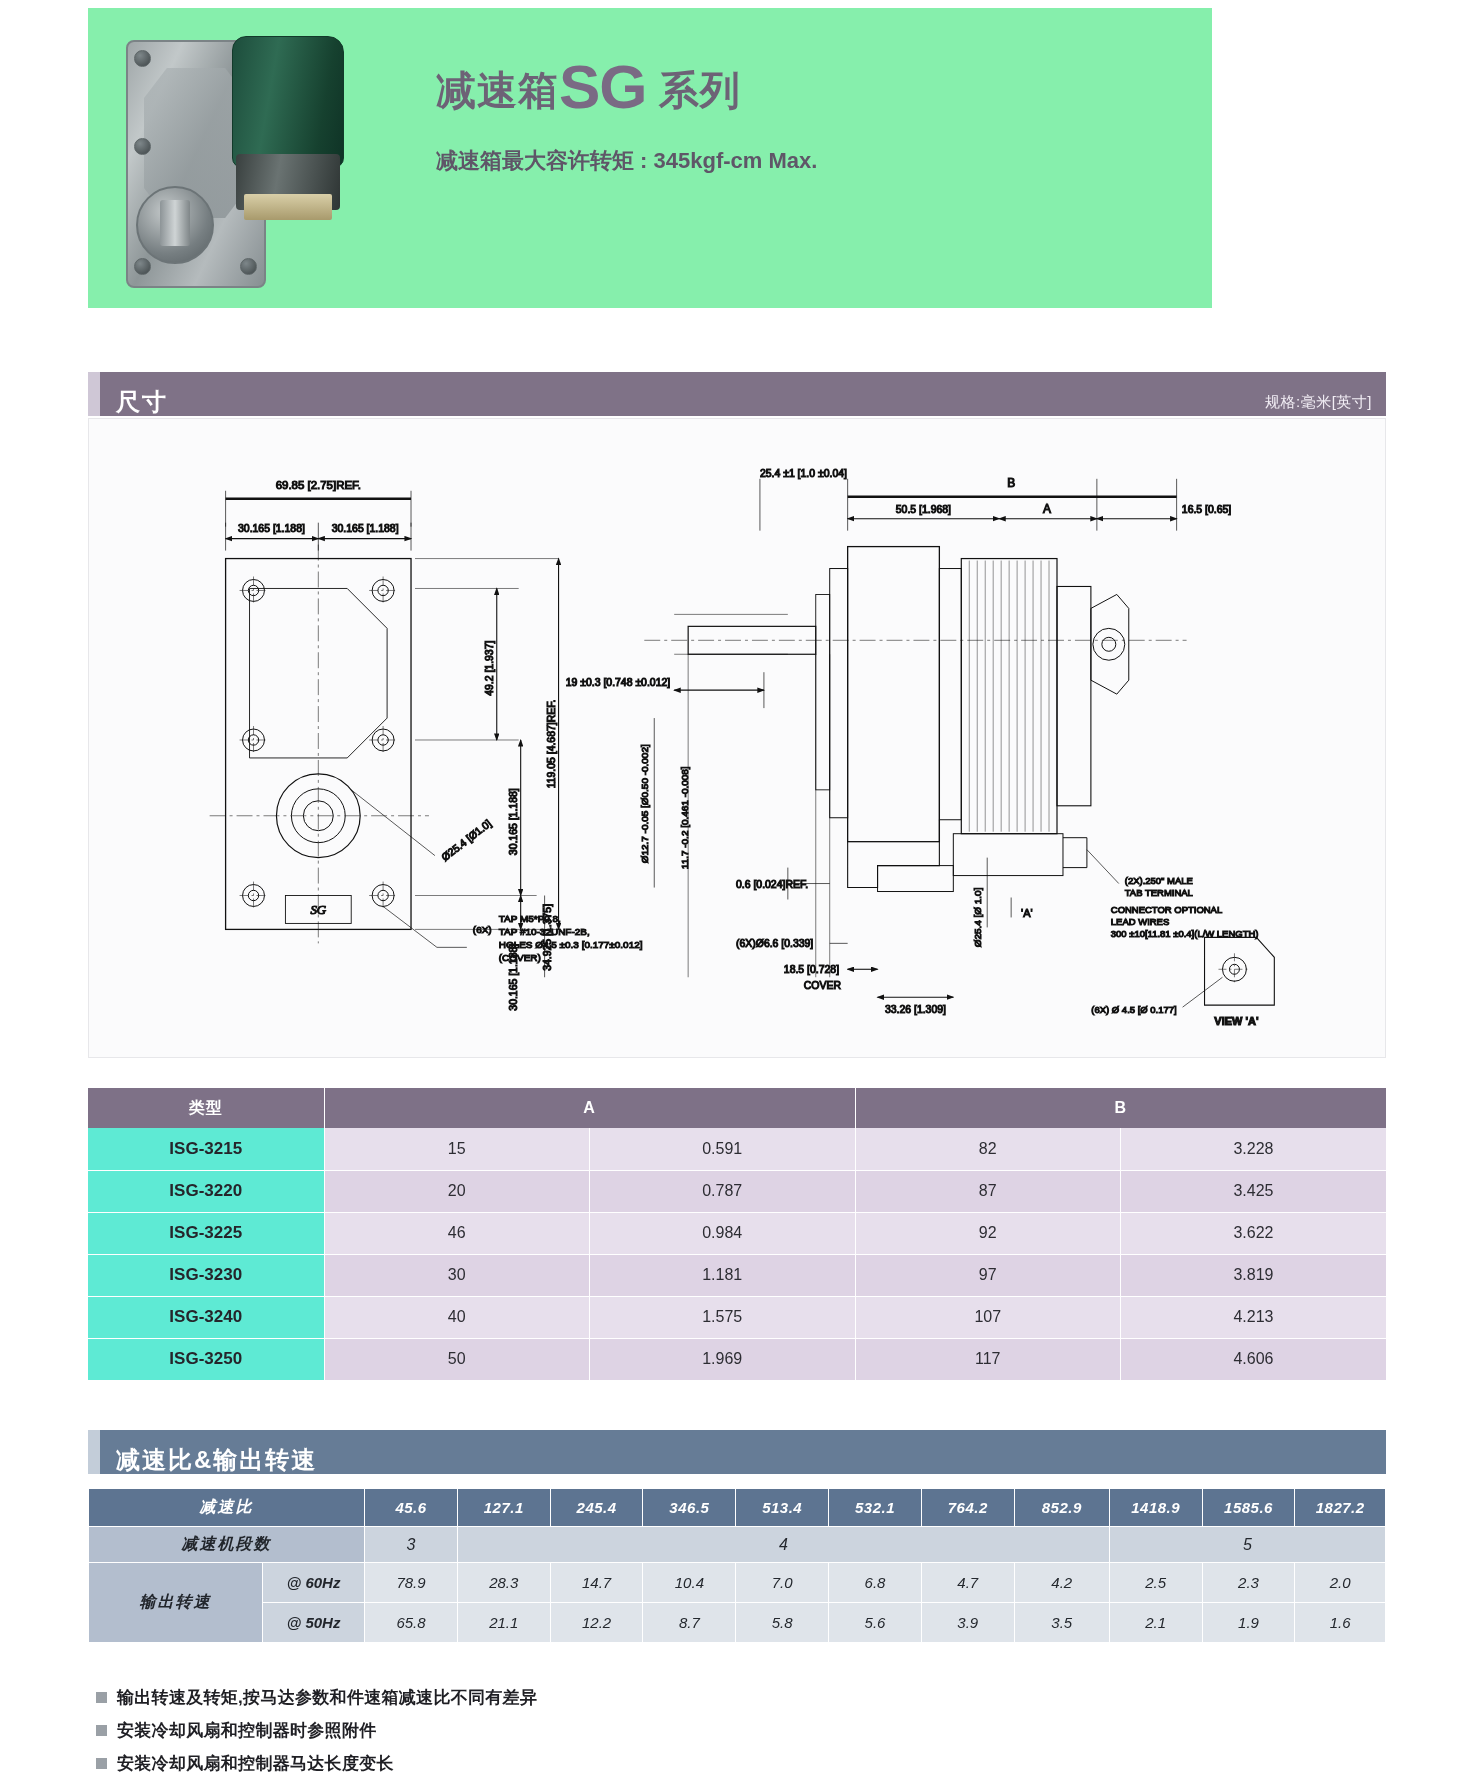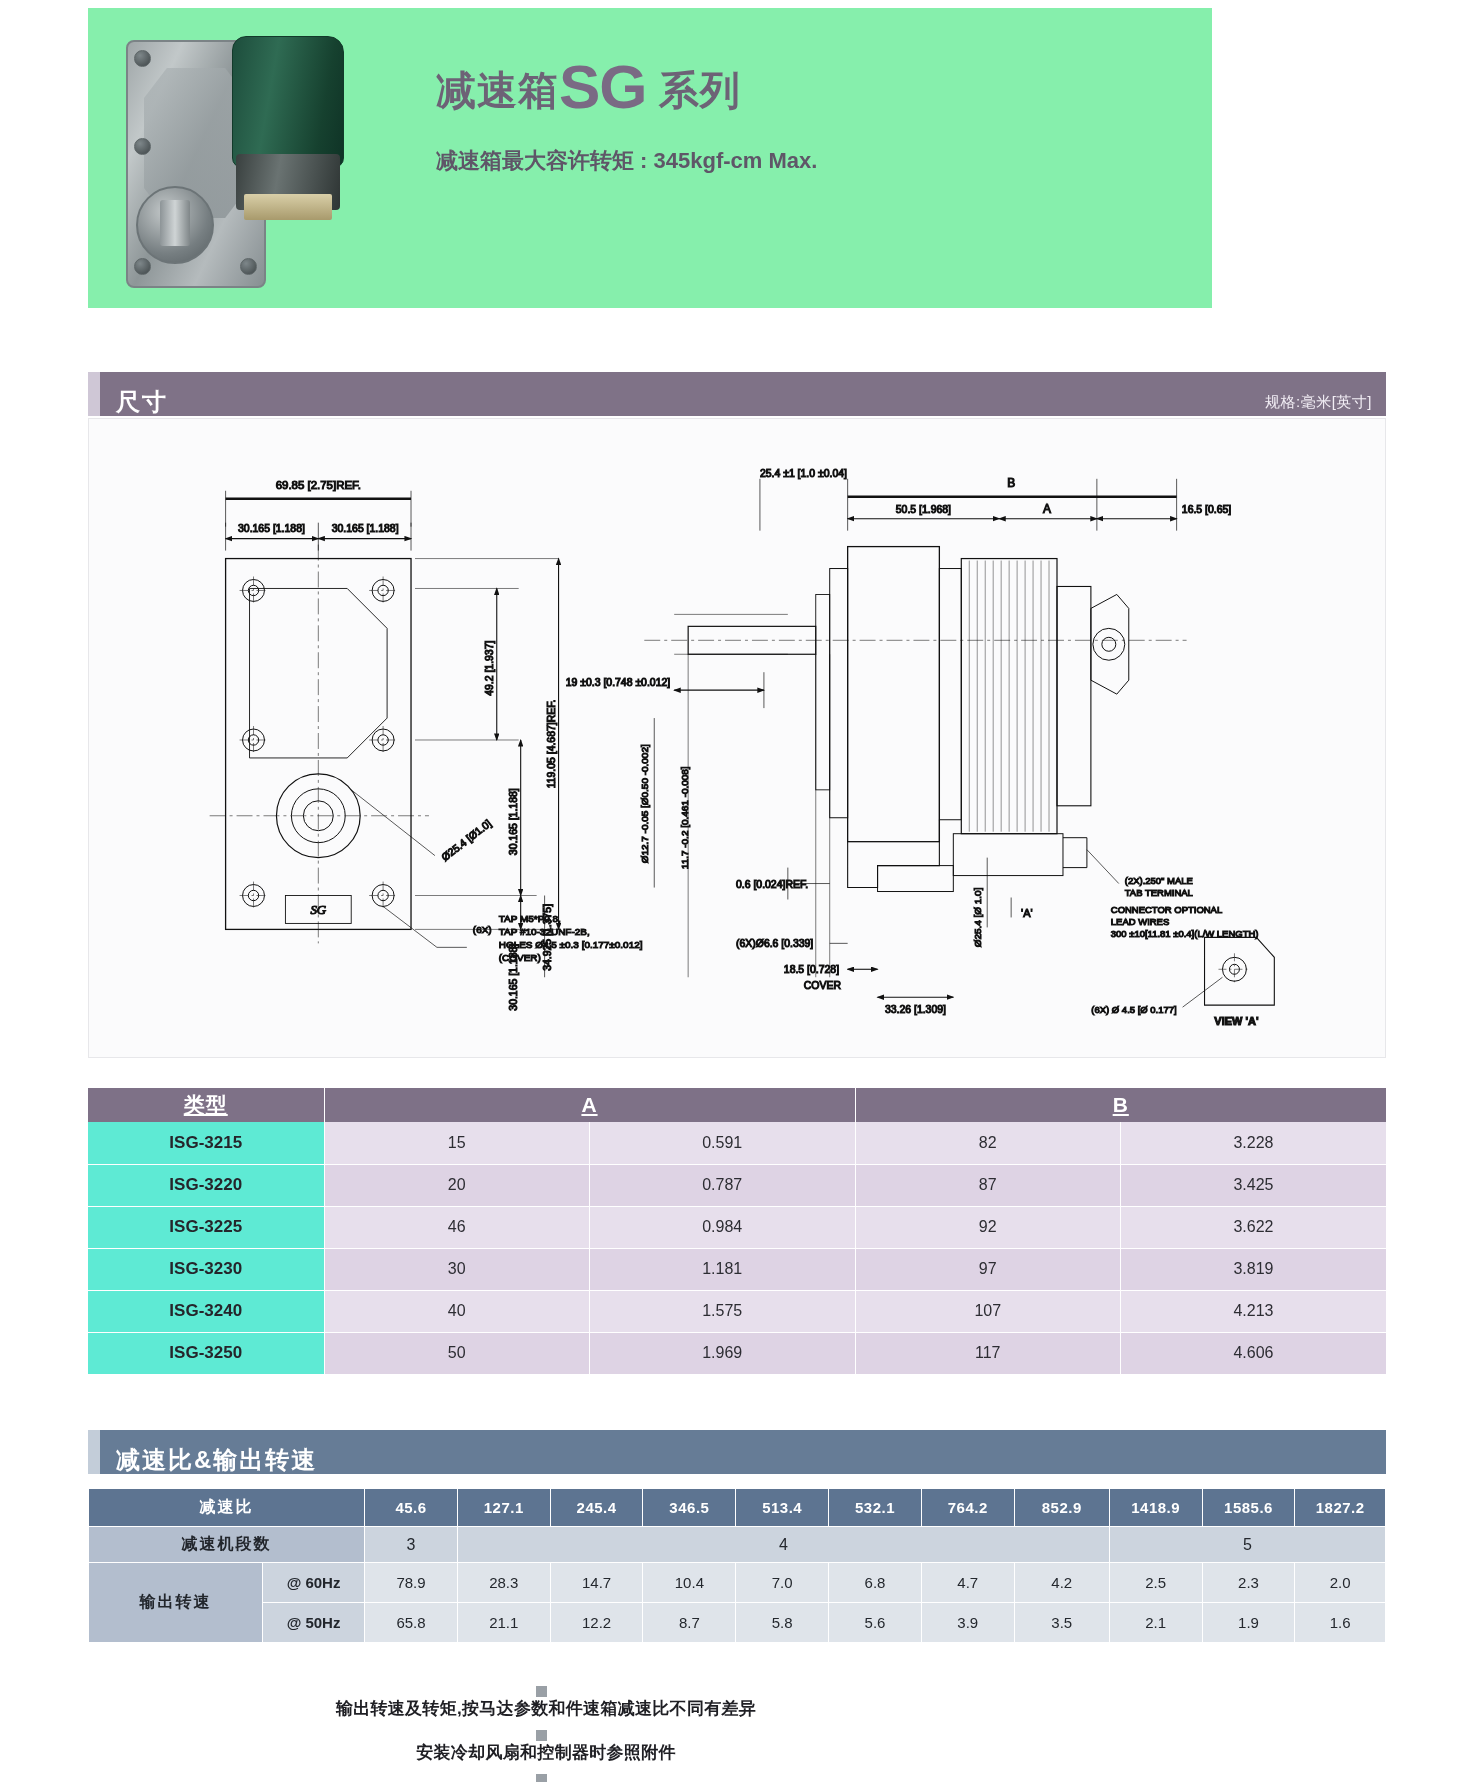--- a/index.html
+++ b/index.html
@@ -175,26 +175,25 @@
   .spec-table {
     position: absolute;
     left: 88px; top: 1088px;
     width: 1298px;
     border-collapse: collapse;
     table-layout: fixed;
   }
   .spec-table th {
     background: #7e7187;
     color: #fff;
-    font-size: 21px;
-    font-weight: bold;
-    height: 34px;
+    font-size: 16px;
+    font-weight: bold;
+    height: 40px;
     letter-spacing: 1px;
     border-right: 1px solid #ffffff;
-    text-decoration: underline;
   }
   .spec-table th:last-child { border-right: none; }
   .spec-table td {
     height: 42px;
     text-align: center;
     font-size: 16px;
     color: #2d2d33;
     border-right: 1px solid #ffffff;
     border-bottom: 1px solid #ffffff;
   }
@@ -208,20 +207,21 @@
   .spec-table tr:nth-child(odd) td.val { background: #e7dfec; }
   .spec-table tr:nth-child(even) td.val { background: #ded3e4; }
 
   
   .ratio-table {
     position: absolute;
     left: 88px; top: 1488px;
     width: 1298px;
     border-collapse: collapse;
     table-layout: fixed;
+    font-style: italic;
   }
   .ratio-table td, .ratio-table th {
     border: 1px solid #ffffff;
     text-align: center;
     font-size: 15px;
   }
   .ratio-table .hd {
     background: #5d7491;
     color: #fff;
     font-weight: bold;
@@ -277,21 +277,20 @@
     width: 900px;
   }
   .note {
     display: flex;
     align-items: center;
     font-size: 17px;
     font-weight: bold;
     color: #1f1f24;
     margin-bottom: 10px;
     letter-spacing: .3px;
-    flex-direction: column;
   }
   .note .sq {
     width: 11px; height: 11px;
     background: #9aa0a6;
     margin-right: 10px;
     flex: none;
   }
 </style>
 </head>
 <body>

